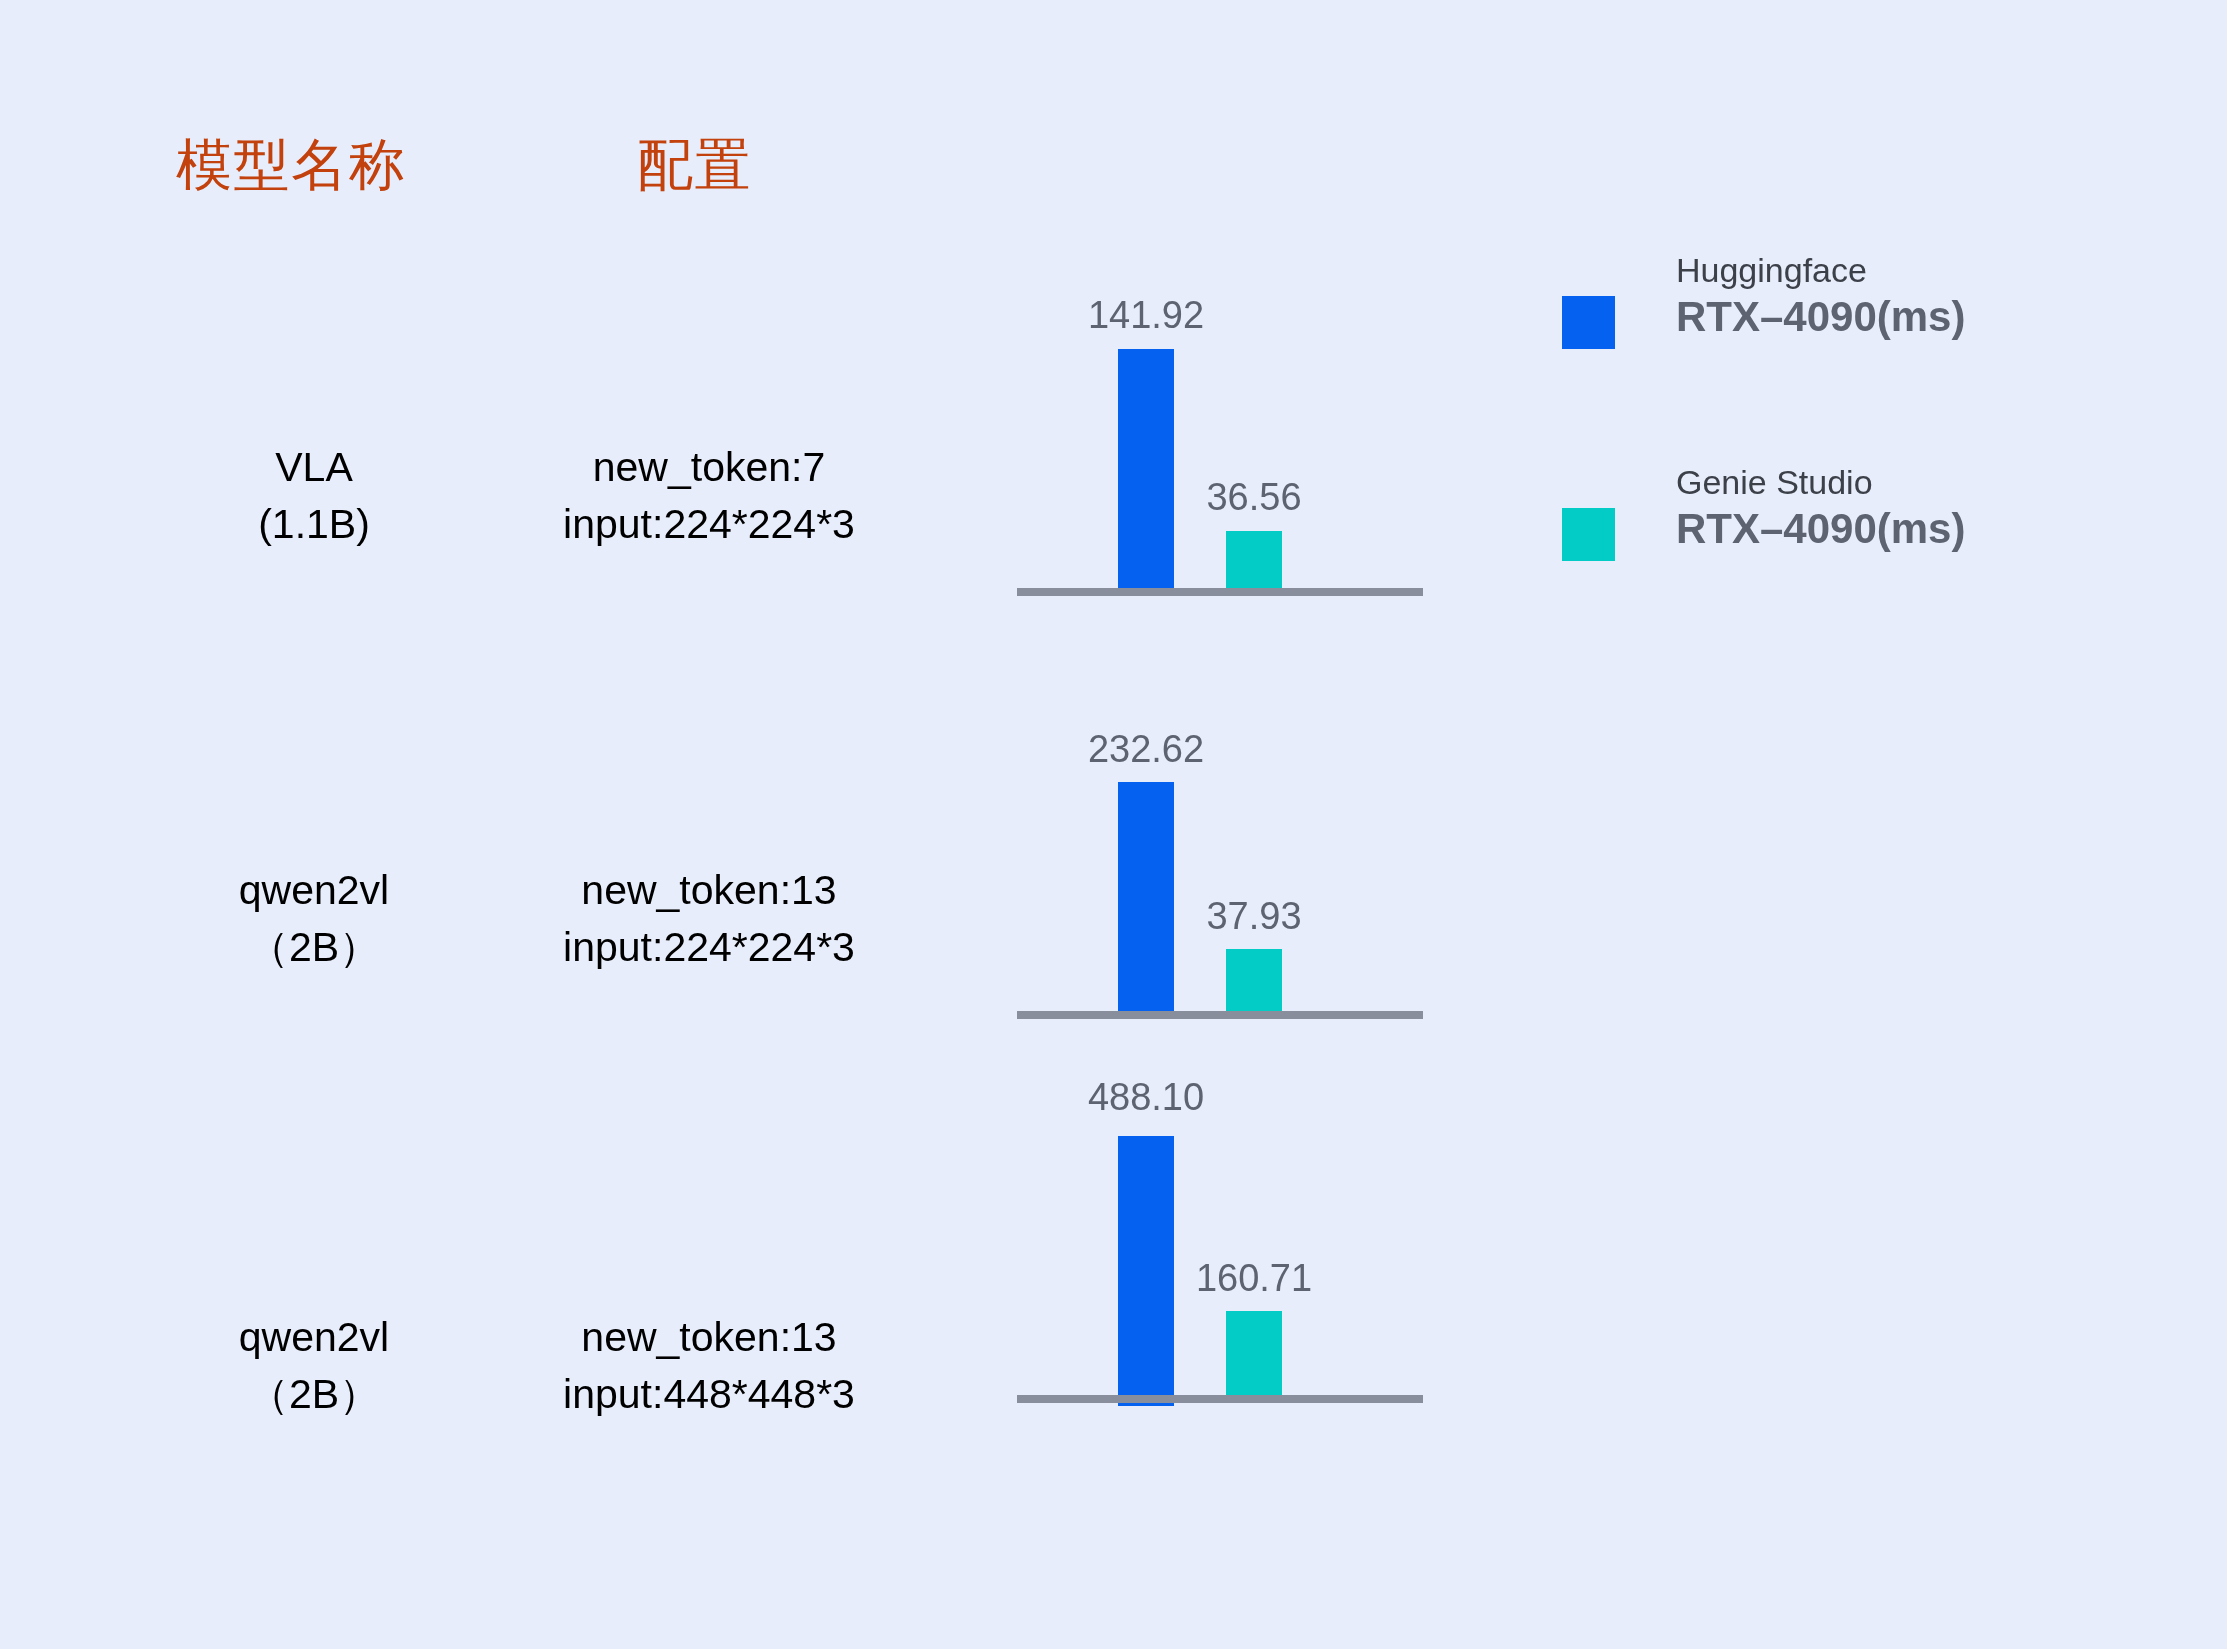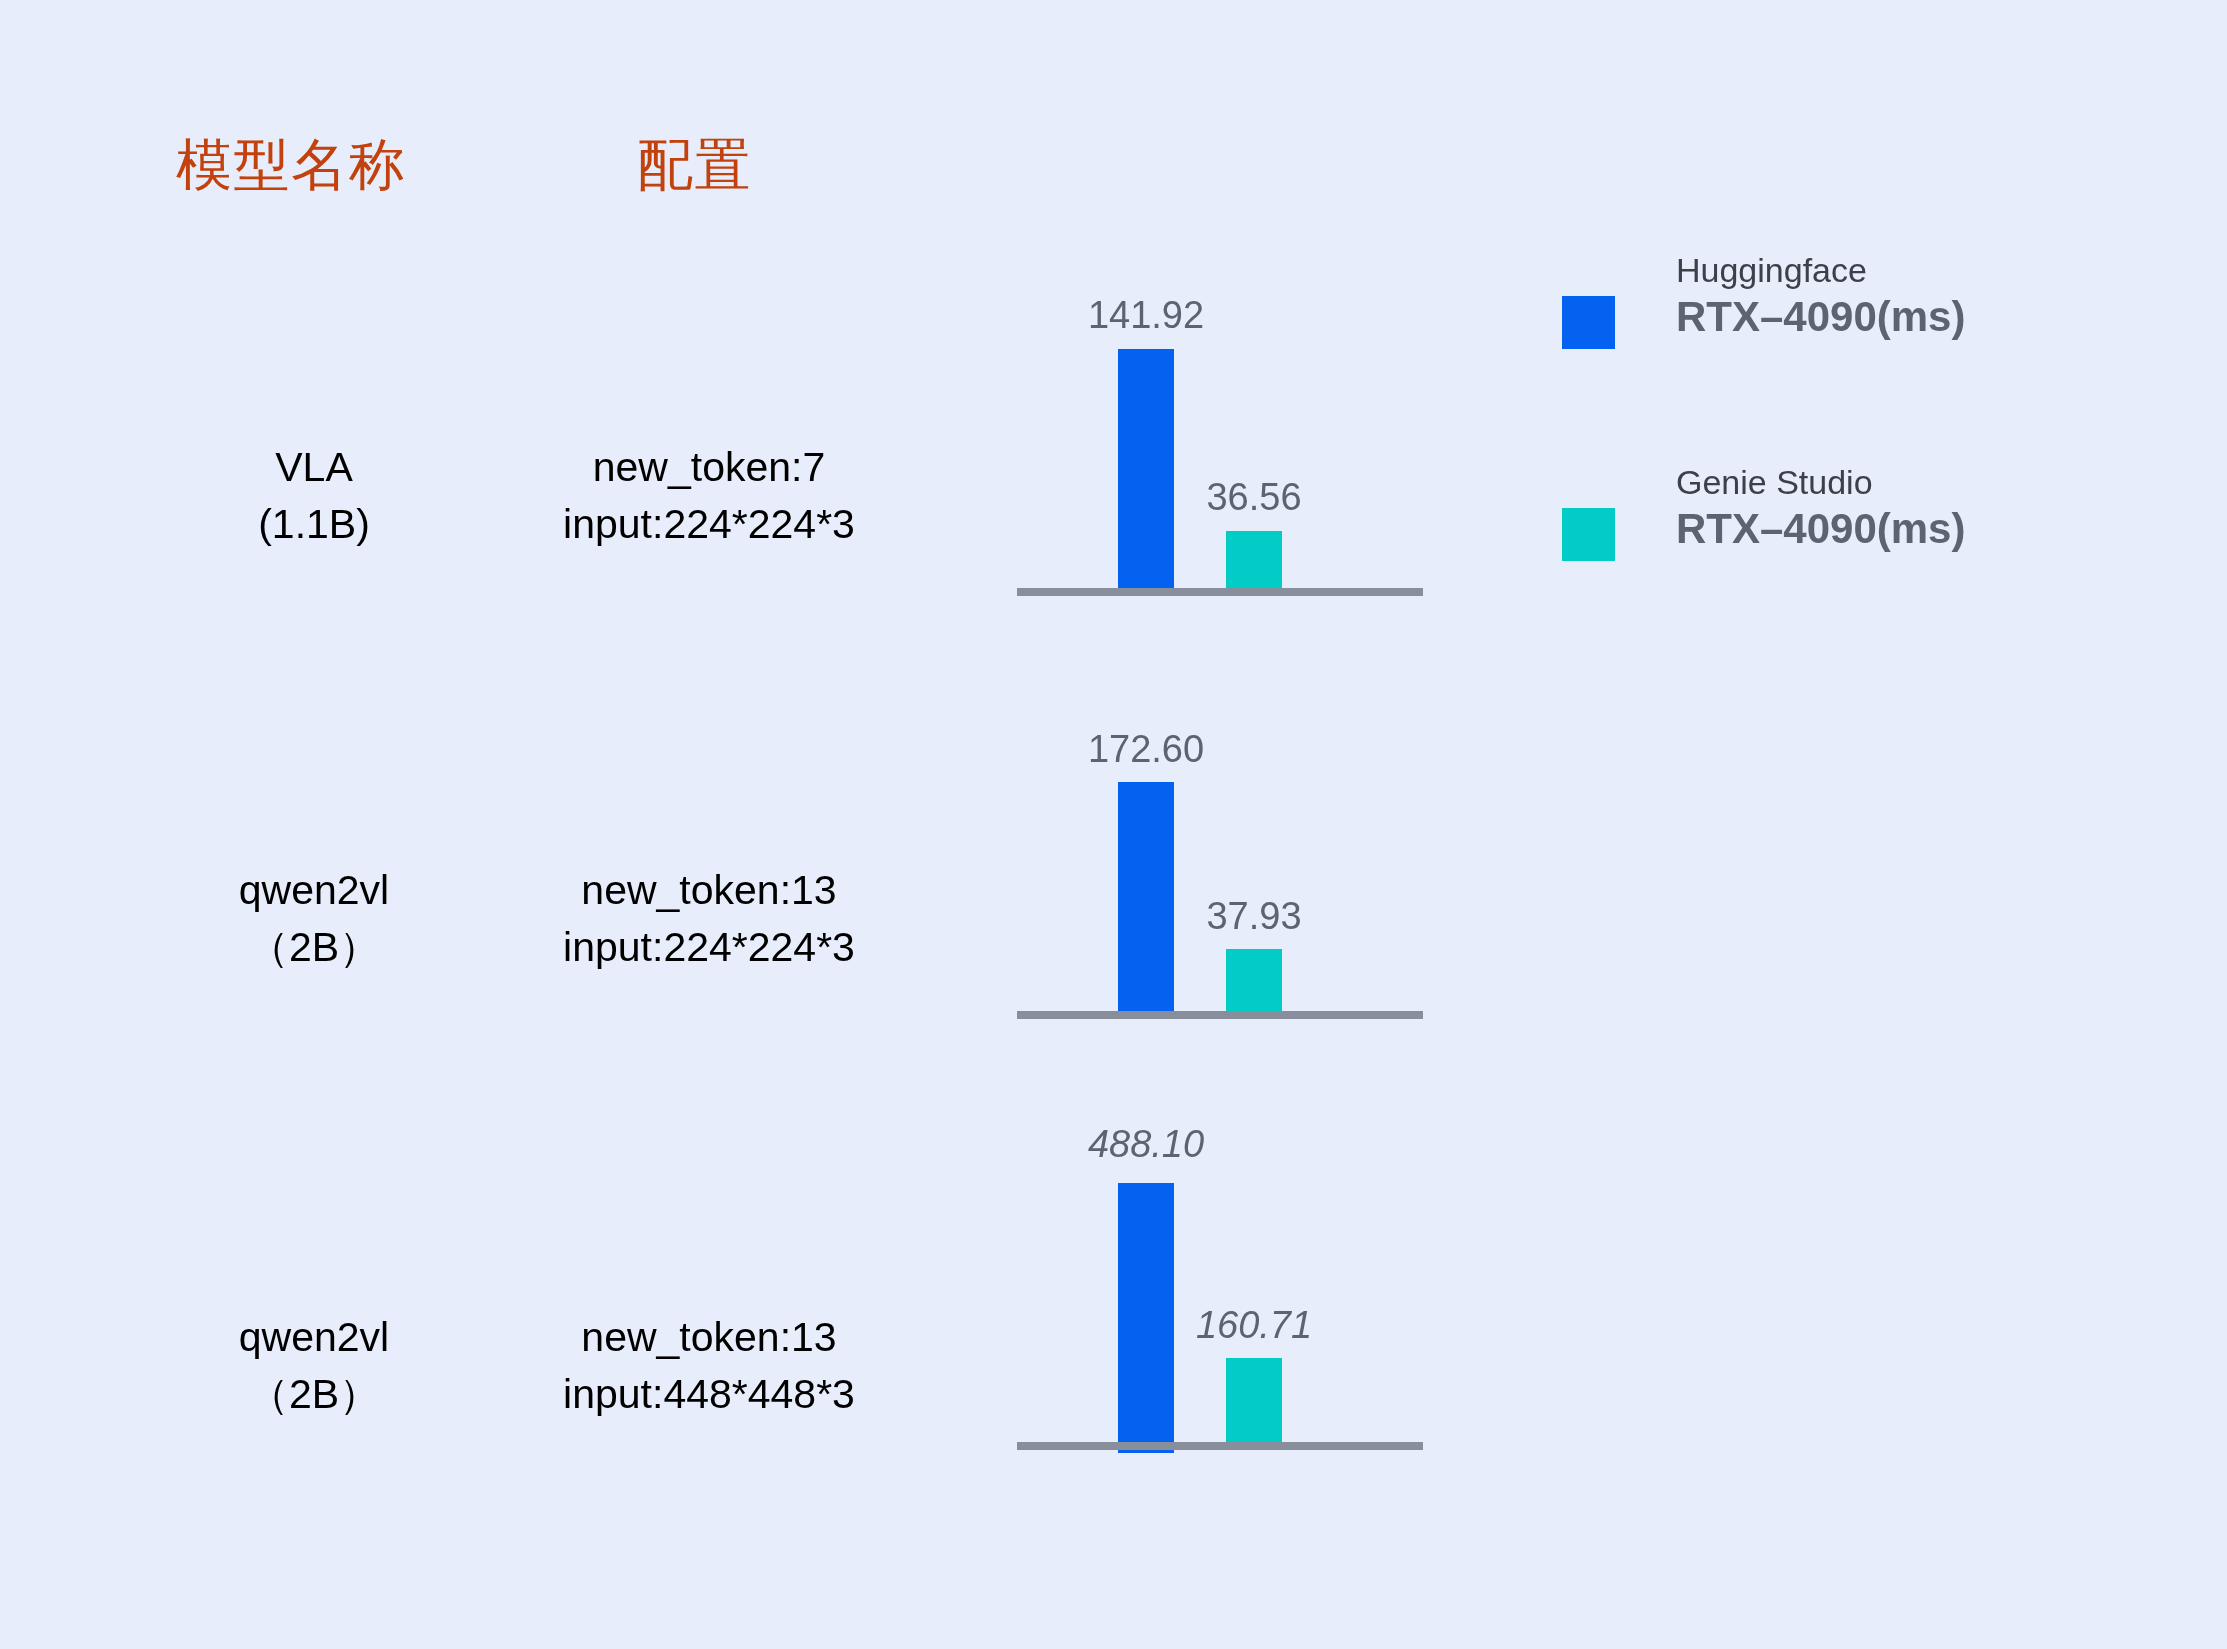--- a/index.html
+++ b/index.html
@@ -60,21 +60,21 @@
   .cell-text .line2 { display: block; }
 
   
   .chart {
     position: absolute;
     left: 1017px;
     width: 406px;
   }
   .chart-1 { top: 298px; height: 306px; }
   .chart-2 { top: 721px; height: 306px; }
-  .chart-3 { top: 1129px; height: 329px; font-style: italic; }
+  .chart-3 { top: 1082px; height: 329px; }
 
   .baseline {
     position: absolute;
     left: 0;
     width: 406px;
     height: 7.8px;
     background: #888e9c;
     bottom: 7.8px;
   }
 
@@ -178,21 +178,21 @@
       <span>qwen2vl</span>
       <span class="line2">（2B）</span>
     </div>
     <div class="cell-text cell-config">
       <span>new_token:13</span>
       <span class="line2">input:224*224*3</span>
     </div>
   </div>
 
   <div class="chart chart-2">
-    <div class="bar-value value-blue" style="bottom:259px;">172.60</div>
+    <div class="bar-value value-blue" style="bottom:259px;">232.62</div>
     <div class="bar bar-blue" style="height:235px;"></div>
     <div class="bar-value value-teal" style="bottom:92px;">37.93</div>
     <div class="bar bar-teal" style="height:68px;"></div>
     <div class="baseline"></div>
   </div>
 
   <div class="row row-3">
     <div class="cell-text cell-model">
       <span>qwen2vl</span>
       <span class="line2">（2B）</span>

